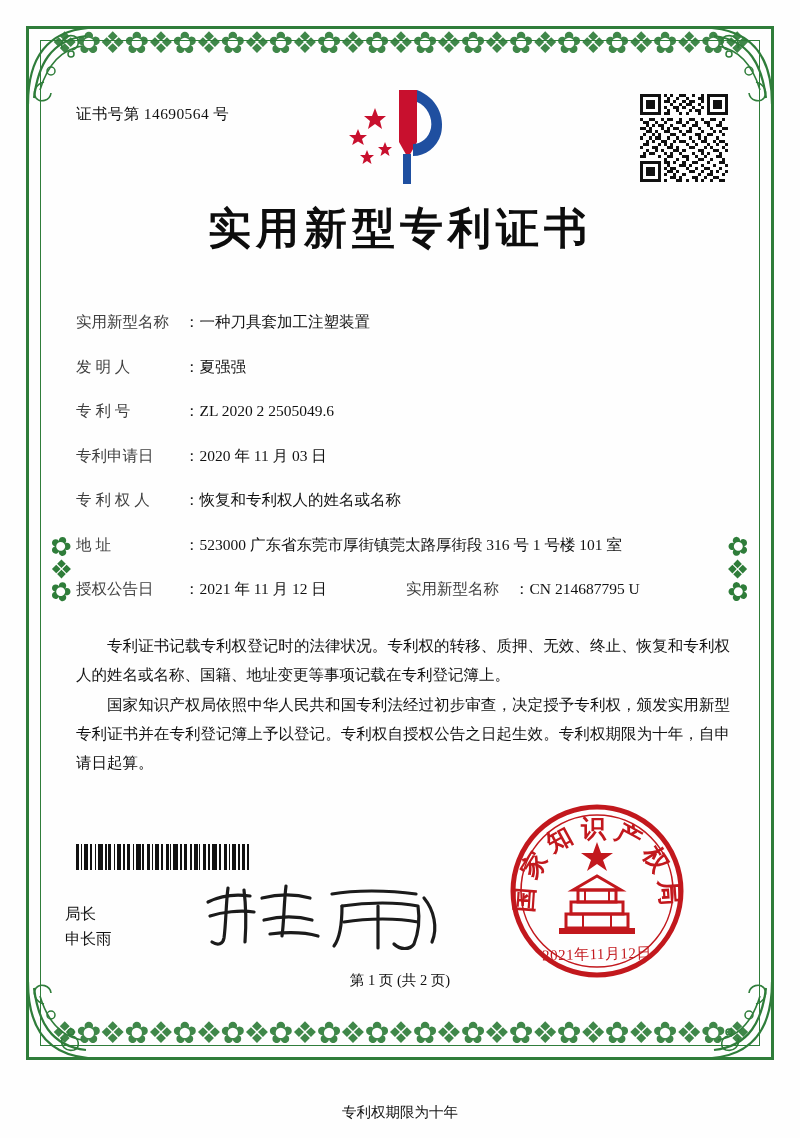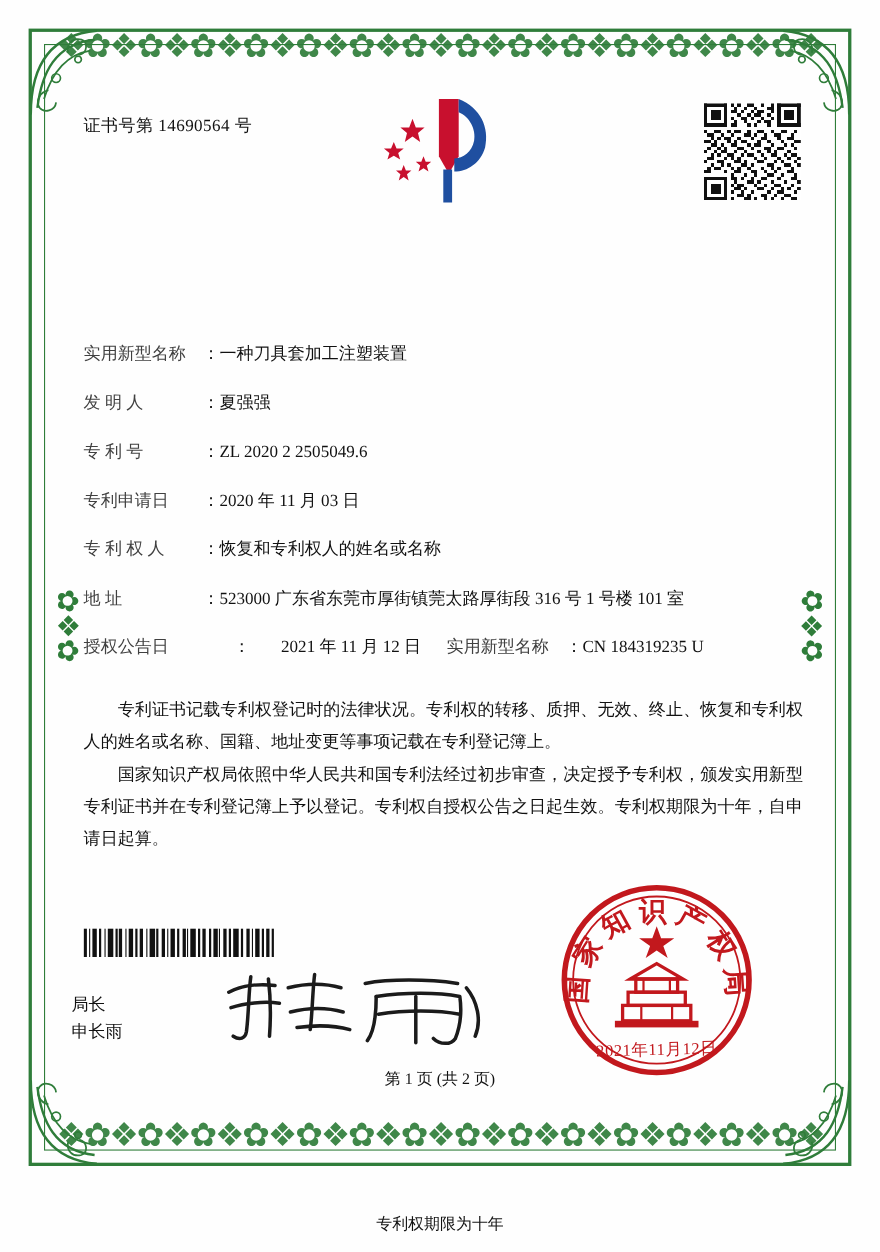--- a/index.html
+++ b/index.html
@@ -164,21 +164,21 @@
 
   .two-col {
     display: flex;
     align-items: flex-start;
     margin-bottom: 6px;
   }
   .two-col .half {
     display: flex;
     align-items: flex-start;
   }
-  .two-col .half.left { flex: 0 0 330px; gap: 28px; }
+  .two-col .half.left { flex: 0 0 330px; }
   .two-col .half.right { flex: 1 1 auto; }
   .two-col .field-label { flex: 0 0 108px; }
 
   .para {
     position: absolute;
     left: 14px;
     right: 8px;
     top: 560px;
     font-size: 15.5px;
     line-height: 1.85;
@@ -543,20 +543,21 @@
             <rect x="12" y="28" width="2" height="1"></rect>
             <rect x="15" y="28" width="1" height="1"></rect>
             <rect x="18" y="28" width="1" height="1"></rect>
             <rect x="20" y="28" width="1" height="1"></rect>
             <rect x="23" y="28" width="1" height="1"></rect>
             <rect x="26" y="28" width="2" height="1"></rect>
         </g>
       </svg>
     </div>
 
+    <div class="title">实用新型专利证书</div>
 
     <div class="fields">
 
       <div class="field-row">
         <span class="field-label">实用新型名称</span>
         <span class="field-colon">：</span>
         <span class="field-value">一种刀具套加工注塑装置</span>
       </div>
 
       <div class="field-row">
@@ -591,21 +592,21 @@
 
       <div class="two-col">
         <div class="half left">
           <span class="field-label">授权公告日</span>
           <span class="field-colon">：</span>
           <span class="field-value">2021 年 11 月 12 日</span>
         </div>
         <div class="half right">
           <span class="field-label">实用新型名称</span>
           <span class="field-colon">：</span>
-          <span class="field-value">CN 184319235 U</span>
+          <span class="field-value">CN 214687795 U</span>
         </div>
       </div>
     </div>
 
     <div class="para">
       <p>专利证书记载专利权登记时的法律状况。专利权的转移、质押、无效、终止、恢复和专利权人的姓名或名称、国籍、地址变更等事项记载在专利登记簿上。</p>
       <p>国家知识产权局依照中华人民共和国专利法经过初步审查，决定授予专利权，颁发实用新型专利证书并在专利登记簿上予以登记。专利权自授权公告之日起生效。专利权期限为十年，自申请日起算。</p>
     </div>
 
     <div class="barcode">

